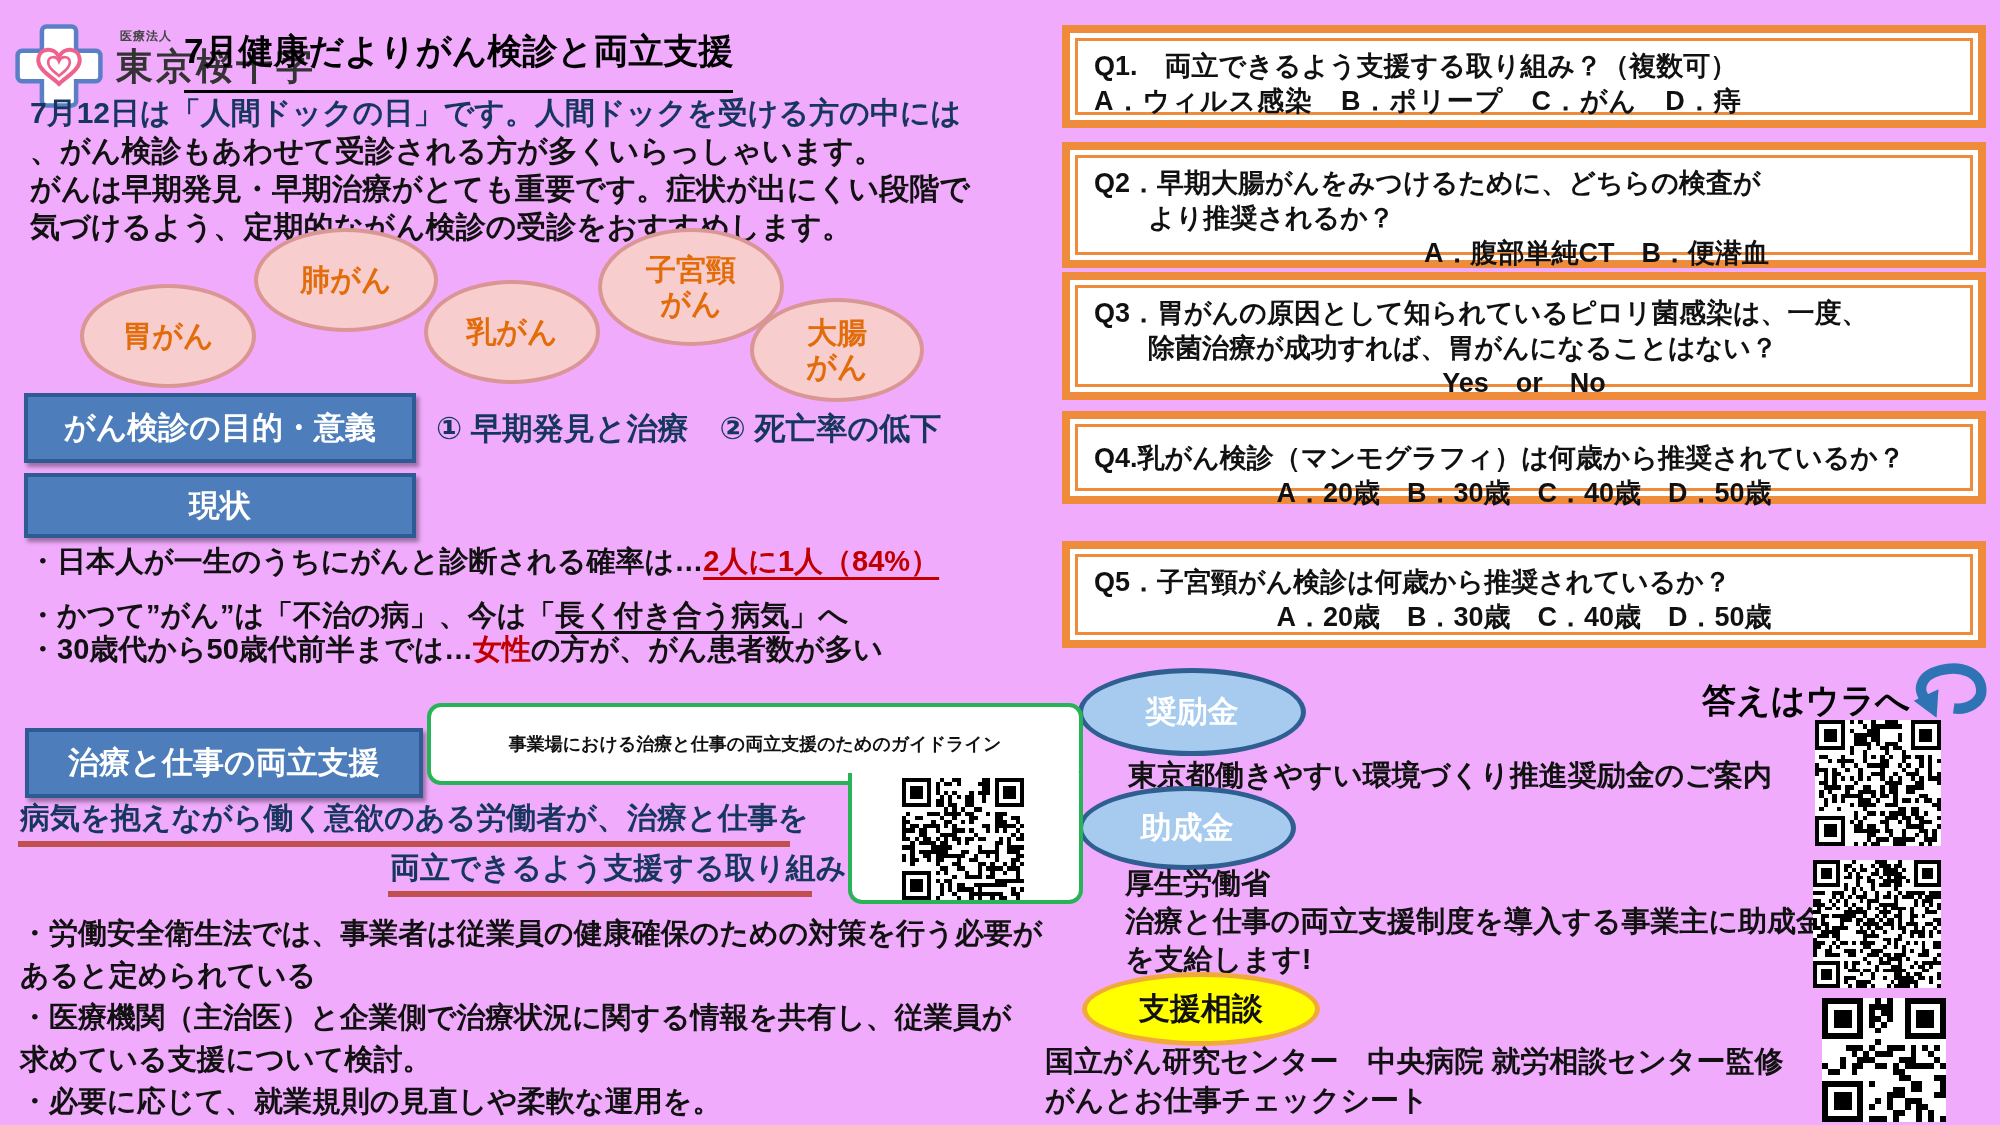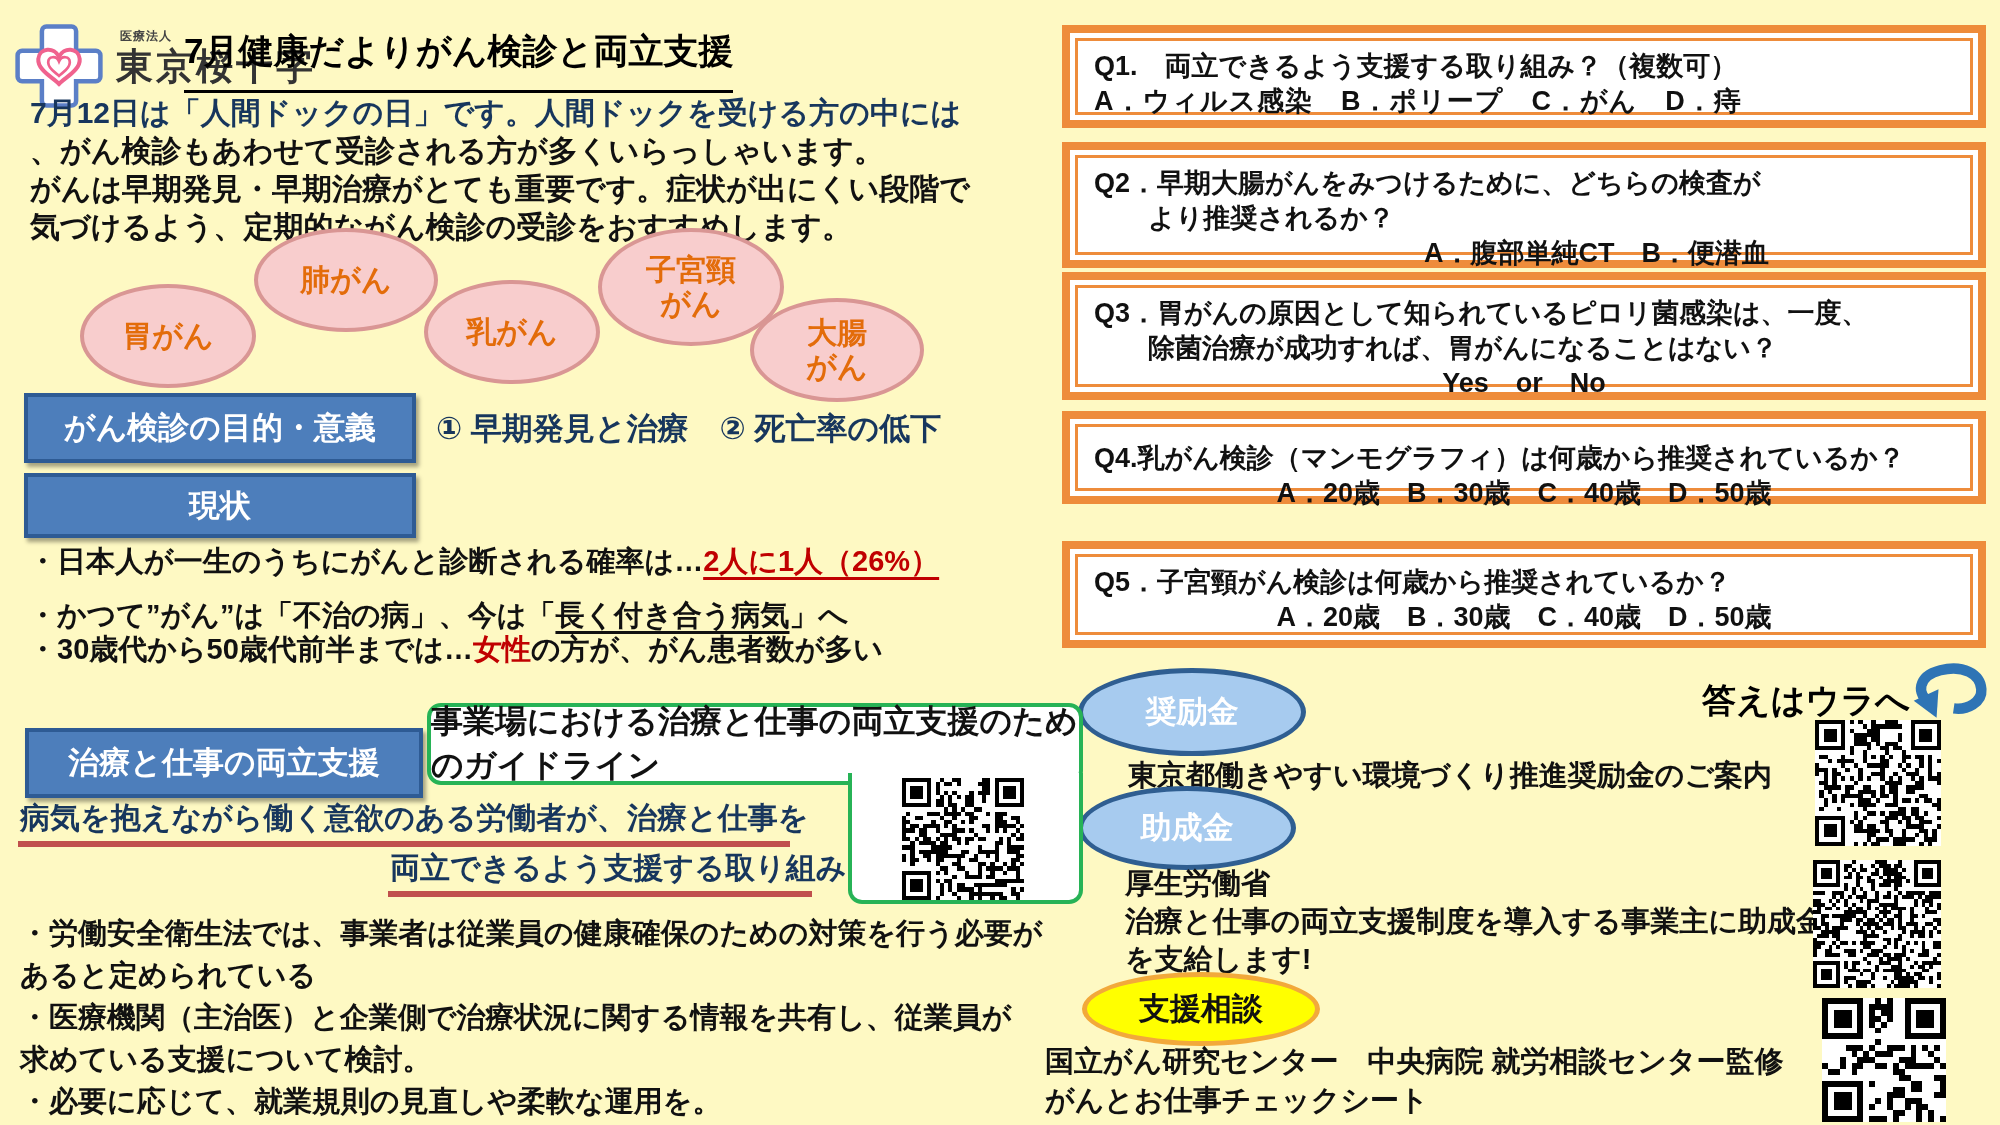--- a/index.html
+++ b/index.html
@@ -1,16 +1,16 @@
 <!DOCTYPE html>
 <html><head>
 <meta charset="utf-8">
 <style>
   html,body{margin:0;padding:0;background:#fff;}
-  #canvas{position:relative;width:2000px;height:1125px;background:#fef9c3;overflow:hidden;
+  #canvas{position:relative;width:2000px;height:1125px;background:#f0abfc;overflow:hidden;
           font-family:"Liberation Sans","DejaVu Sans",sans-serif;}
   .abs{position:absolute;}
   .pre{white-space:pre-line;}
 
   
   .logo-cross{left:14px;top:20px;width:90px;height:92px;}
   .logo-orgtype{left:120px;top:28px;font-size:12px;color:#444;font-weight:bold;letter-spacing:1px;}
   .logo-name{left:116px;top:42px;font-size:37px;font-weight:bold;color:#333;letter-spacing:3px;
              font-family:"Liberation Serif","DejaVu Serif",serif;}
   .page-title{left:184px;top:28px;font-size:35px;font-weight:bold;color:#000;
@@ -43,21 +43,21 @@
   .b1{left:28px;top:542px;}
   .b2{left:28px;top:596px;}
   .b3{left:28px;top:630px;}
   .red-underlined{color:#C00000;text-decoration:underline;text-underline-offset:6px;text-decoration-thickness:3px;}
   .red-text{color:#C00000;}
   .black-underlined{text-decoration:underline;text-underline-offset:6px;text-decoration-thickness:3px;}
 
   
   .gl-title{left:427px;top:703px;width:648px;height:74px;background:#fff;border:4px solid #27B356;
             border-radius:14px;display:flex;align-items:center;justify-content:center;
-            font-size:32px;font-weight:bold;color:#111;z-index:2;}
+            font-size:18px;font-weight:bold;color:#111;z-index:2;}
   .gl-lower{left:848px;top:773px;width:227px;height:127px;background:#fff;border:4px solid #27B356;
             border-top:none;border-radius:0 0 14px 14px;z-index:3;}
   .gl-qr{left:902px;top:778px;width:122px;height:122px;z-index:4;}
   .def1{left:20px;top:798px;font-size:30px;font-weight:bold;color:#17365D;z-index:5;}
   .def2{left:390px;top:848px;font-size:30px;font-weight:bold;color:#17365D;z-index:5;}
   .redbar1{left:18px;top:841px;width:772px;height:6px;background:#C0504D;z-index:5;}
   .redbar2{left:388px;top:891px;width:424px;height:6px;background:#C0504D;z-index:5;}
   .support-bullets{left:20px;top:912px;font-size:29px;font-weight:bold;color:#111;line-height:42px;}
 
   
@@ -124,21 +124,21 @@
     </div>
   <div class="abs bubble bub-colorectal">
       <span class="pre">大腸
 がん</span>
     </div>
 
   <div class="abs bluebox box-purpose">がん検診の目的・意義</div>
   <div class="abs purpose-points">① 早期発見と治療　② 死亡率の低下</div>
   <div class="abs bluebox box-status">現状</div>
 
-  <div class="abs bullet b1"><span>・日本人が一生のうちにがんと診断される確率は…</span><span class="red-underlined">2人に1人（26%）</span></div>
+  <div class="abs bullet b1"><span>・日本人が一生のうちにがんと診断される確率は…</span><span class="red-underlined">2人に1人（84%）</span></div>
   <div class="abs bullet b2"><span>・かつて”がん”は「不治の病」、今は「</span><span class="black-underlined">長く付き合う病気</span><span>」へ</span></div>
   <div class="abs bullet b3"><span>・30歳代から50歳代前半までは…</span><span class="red-text">女性</span><span>の方が、がん患者数が多い</span></div>
 
   <div class="abs bluebox box-support">治療と仕事の両立支援</div>
   <div class="abs gl-title">事業場における治療と仕事の両立支援のためのガイドライン</div>
   <div class="abs gl-lower"></div>
   <div class="abs qr gl-qr">
       <svg viewBox="0 0 29 29" preserveAspectRatio="none" shape-rendering="crispEdges">
         <rect width="29" height="29" fill="#fff"></rect>
         <rect x="9" y="0" width="1" height="1"></rect>

